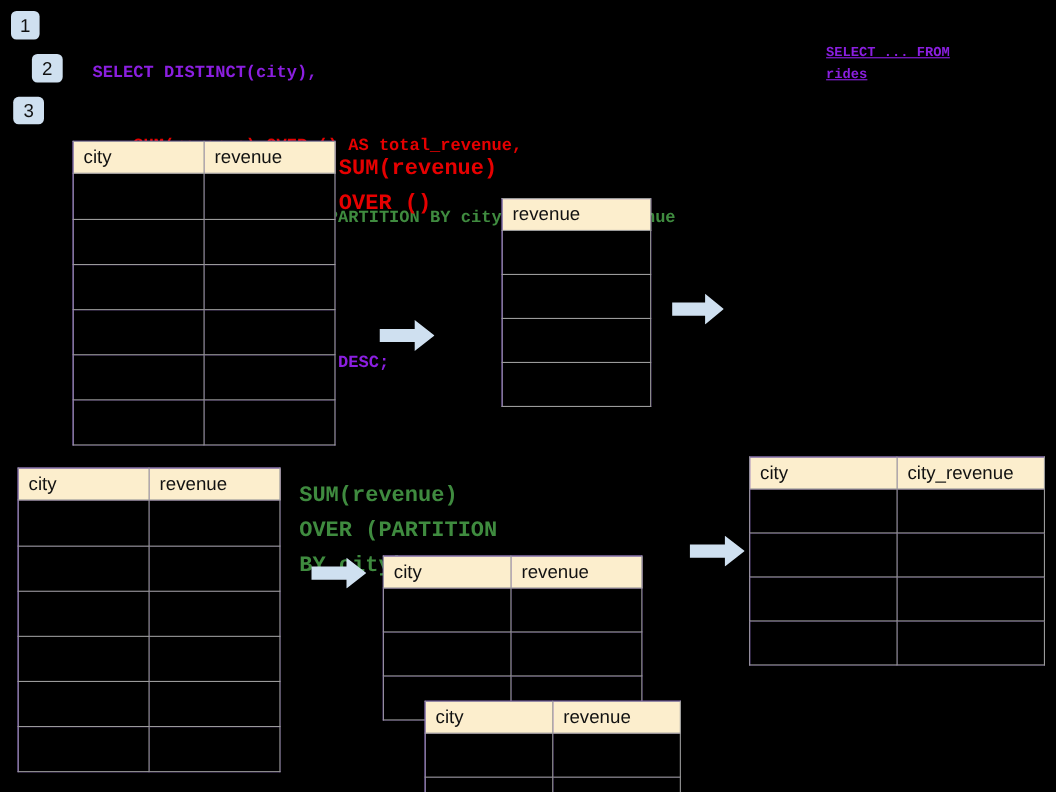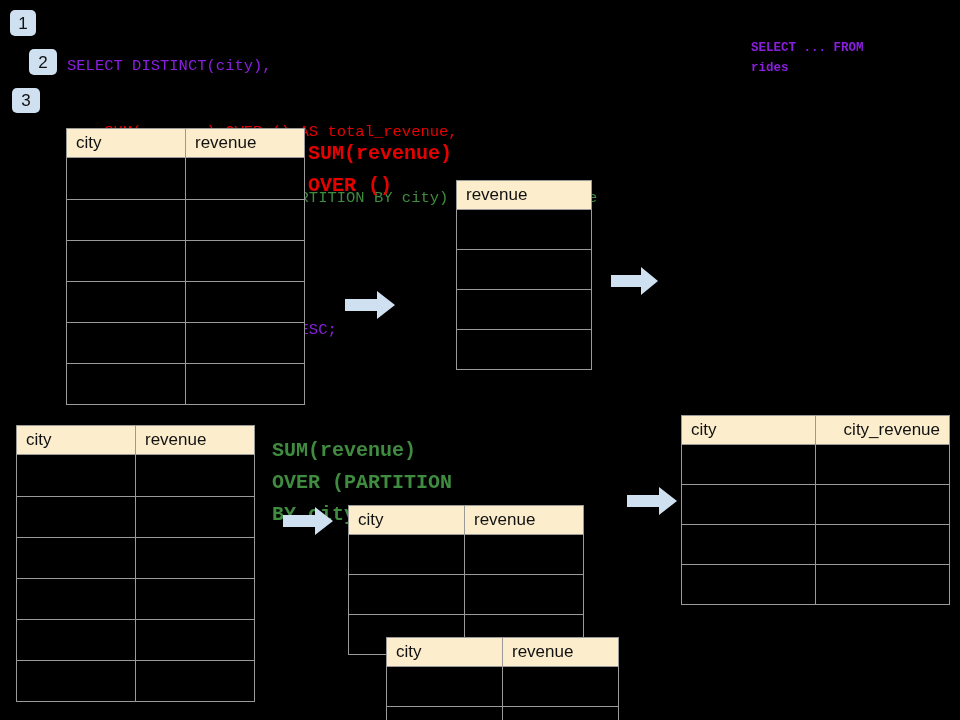--- a/index.html
+++ b/index.html
@@ -105,29 +105,29 @@
   <div class="badge" style="left:10px; top:10px; width:26px; height:26px;">
     <span>1</span>
   </div>
   <div class="badge" style="left:29px; top:49px; width:28px; height:26px;">
     <span>2</span>
   </div>
   <div class="badge" style="left:12px; top:88px; width:28px; height:25px;">
     <span>3</span>
   </div>
 
-  <div class="code" style="left:67px; top:11px;">
+  <div class="code" style="left:84px; top:11px;font-weight:bold;">
     <div class="code-line c-purple">SELECT DISTINCT(city),</div>
     <div class="code-line c-red">    SUM(revenue) OVER () AS total_revenue,</div>
     <div class="code-line c-green">    SUM(revenue) OVER (PARTITION BY city) as city_revenue</div>
     <div class="code-line c-purple">  FROM rides</div>
     <div class="code-line c-purple">  ORDER by city_revenue DESC;</div>
   </div>
 
-  <div class="side-note" style="left:751px; top:38px;">SELECT ... FROM
+  <div class="side-note" style="left:751px; top:38px;text-decoration:underline;">SELECT ... FROM
 rides</div>
 
   <div class="annot red" style="left:308px; top:138px;">SUM(revenue)
 OVER ()</div>
 
   <div class="annot green" style="left:272px; top:435px;">SUM(revenue)
 OVER (PARTITION
 BY city)</div>
 
   <table class="tbl" style="left:66px; top:128px; width:238px;">
@@ -267,21 +267,21 @@
     </table>
 
   <svg class="arrow" style="left:627px; top:487px;" width="50" height="28" viewBox="0 0 50 28">
     <path d="M0,8 L32,8 L32,0 L50,14 L32,28 L32,20 L0,20 Z" fill="#cfe0f0"></path>
   </svg>
 
   <table class="tbl" style="left:681px; top:415px; width:268px;">
     <tbody>
         <tr>
       <td class="hdr" style="width:134px;">city</td>
-      <td class="hdr" style="width:134px;text-align:right;">city_revenue</td>
+      <td class="hdr" style="width:134px;">city_revenue</td>
     </tr>
     <tr>
           <td style="height:40px;"></td>
           <td></td>
         </tr>
     <tr>
           <td style="height:40px;"></td>
           <td></td>
         </tr>
     <tr>

